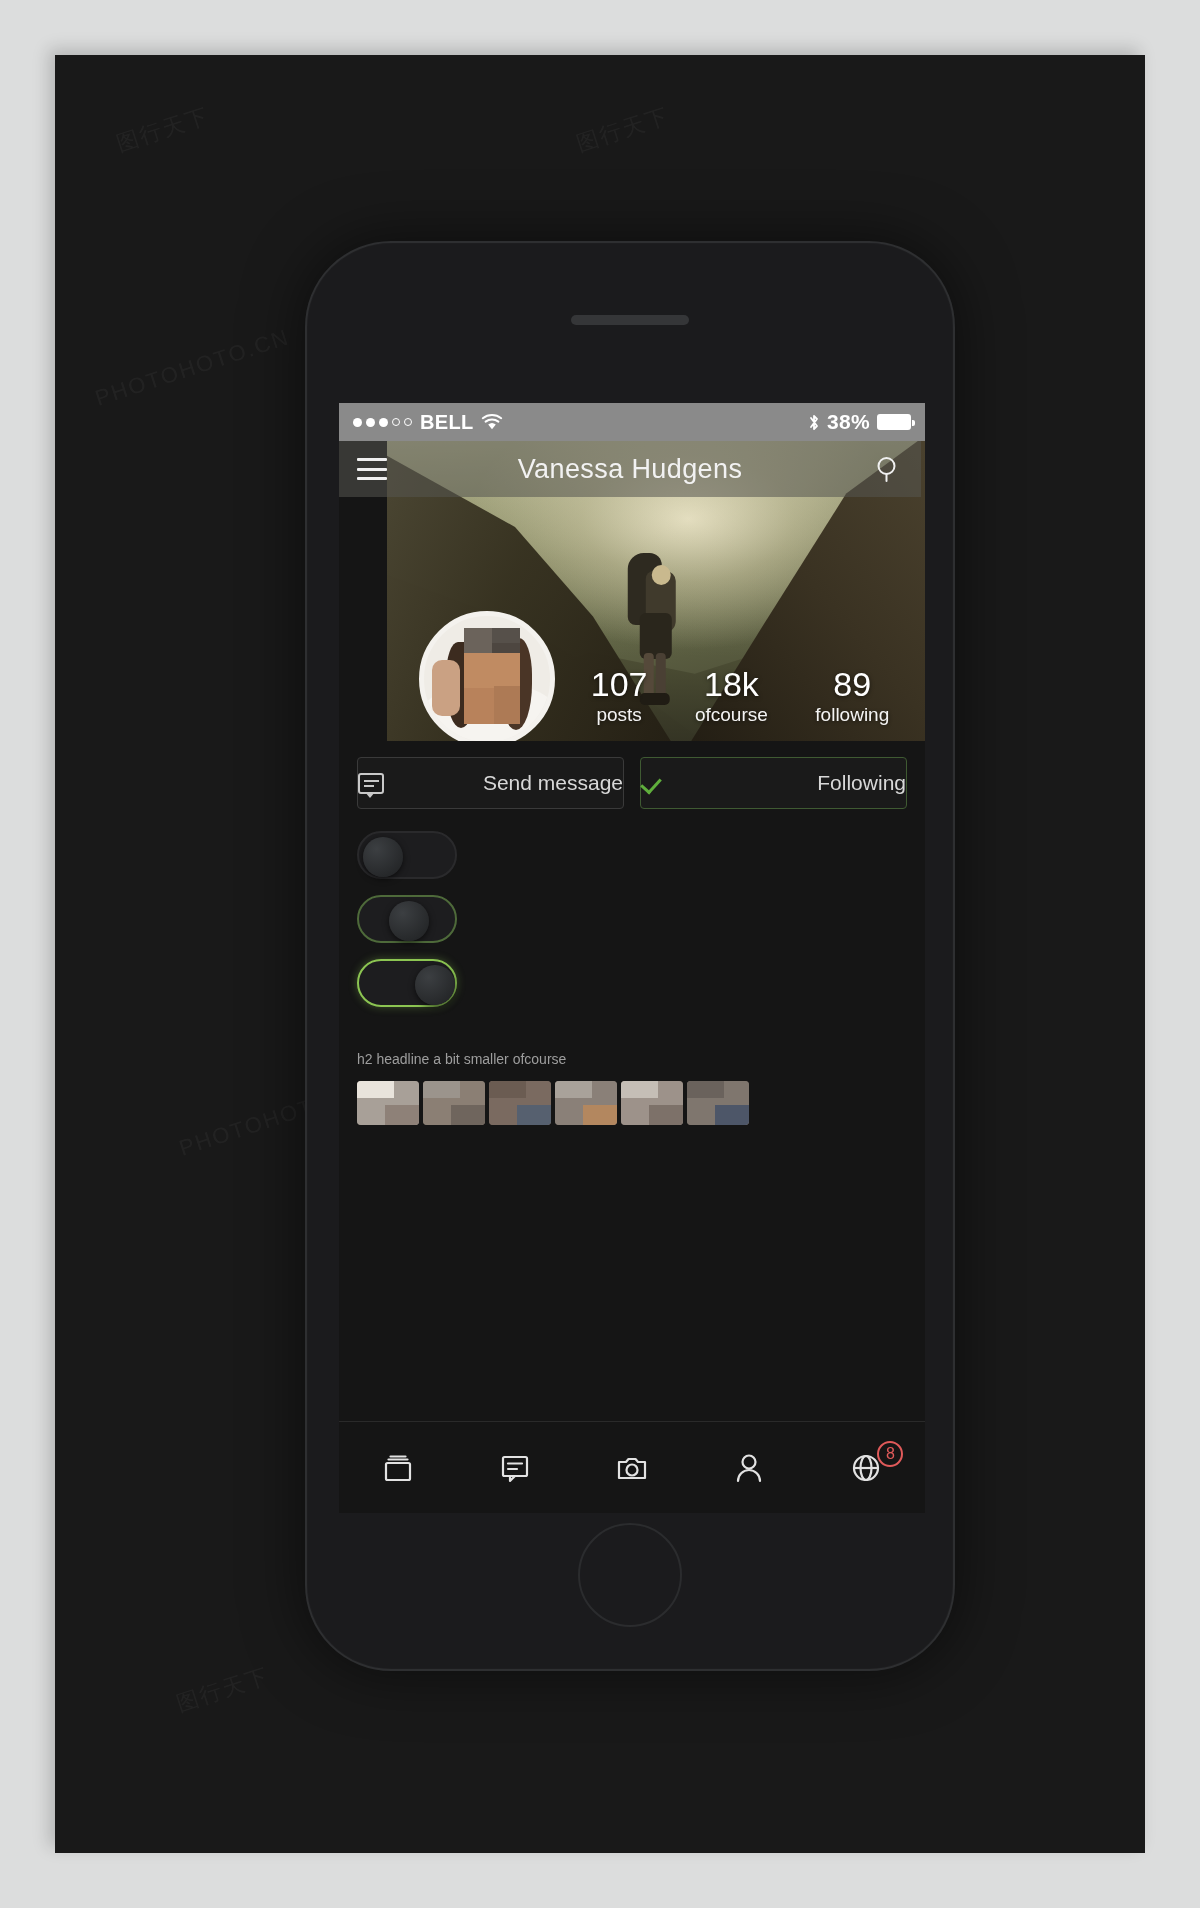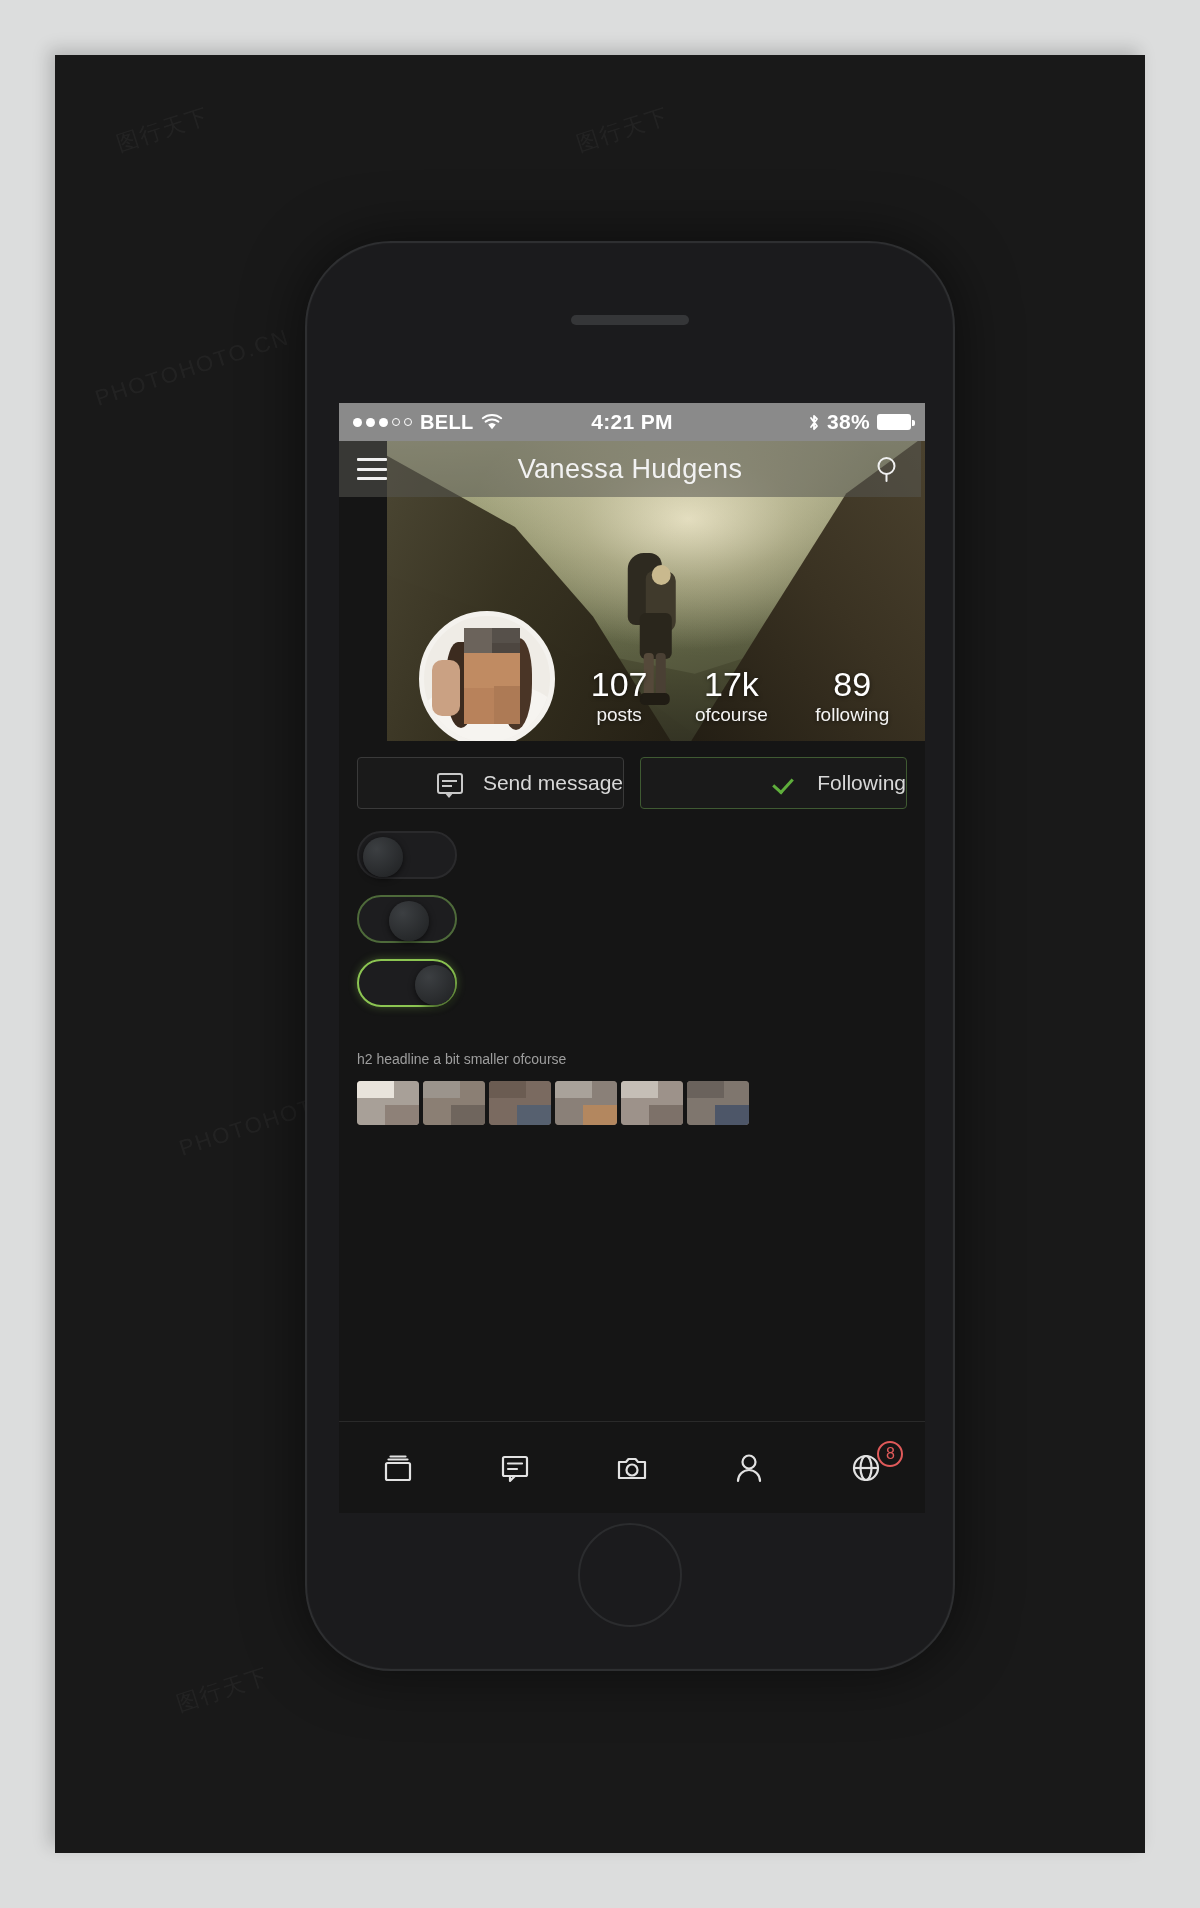--- a/index.html
+++ b/index.html
@@ -215,21 +215,21 @@
   .stat .num { font-size: 34px; font-weight: 300; }
   .stat .lbl { font-size: 19px; font-weight: 300; opacity: .95; margin-top: 2px; }
 
   
   #actions {
     display: flex; gap: 16px; padding: 16px 18px 0 18px;
   }
   .action-btn {
     flex: 1; height: 52px; border-radius: 4px;
     border: 1px solid #3a3a3a;
-    display: flex; align-items: center; justify-content: flex-end; gap: 20px;
+    display: flex; align-items: center; justify-content: space-between; gap: 20px;
     color: #d8d8d8; font-size: 21px; font-weight: 300;
     background: #1a1a1a;
     cursor: pointer;
   }
   .action-btn.following { border-color: #3f5a32; }
   .icon-msg {
     width: 26px; height: 21px; border: 2px solid #c9c9c9; border-radius: 3px;
     position: relative; display: flex; flex-direction: column;
     justify-content: center; align-items: center; gap: 3px;
   }
@@ -344,21 +344,20 @@
             <span class="carrier">BELL</span>
             <span style="display:inline-flex;">
               <svg width="22" height="17" viewBox="0 0 22 17">
                 <path d="M11 15.2 L7.2 10.6 a6 6 0 0 1 7.6 0 Z" fill="#fff"></path>
                 <path d="M4.6 7.6 a10.5 10.5 0 0 1 12.8 0" stroke="#fff" stroke-width="2" fill="none" stroke-linecap="round"></path>
                 <path d="M1.8 4.2 a15 15 0 0 1 18.4 0" stroke="#fff" stroke-width="2" fill="none" stroke-linecap="round"></path>
               </svg>
             </span>
           </div>
 
-          <div class="sb-center">4:21 PM</div>
 
           <div class="sb-right">
             <span style="display:inline-flex;">
               <svg width="12" height="19" viewBox="0 0 12 19">
                 <path d="M3 5 L9 13 L6 16 L6 3 L9 6 L3 14" stroke="#fff" stroke-width="1.8" fill="none" stroke-linejoin="round" stroke-linecap="round"></path>
               </svg>
             </span>
             <span>38%</span>
             <span class="battery"></span>
           </div>
@@ -403,21 +402,21 @@
             <div class="skin"></div>
             <div class="pixelate"></div>
           </div>
 
           <div id="stats">
             <div class="stat">
               <div class="num">107</div>
               <div class="lbl">posts</div>
             </div>
             <div class="stat">
-              <div class="num">17k</div>
+              <div class="num">18k</div>
               <div class="lbl">ofcourse</div>
             </div>
             <div class="stat">
               <div class="num">89</div>
               <div class="lbl">following</div>
             </div>
           </div>
         </div>
 
         <div id="actions">

